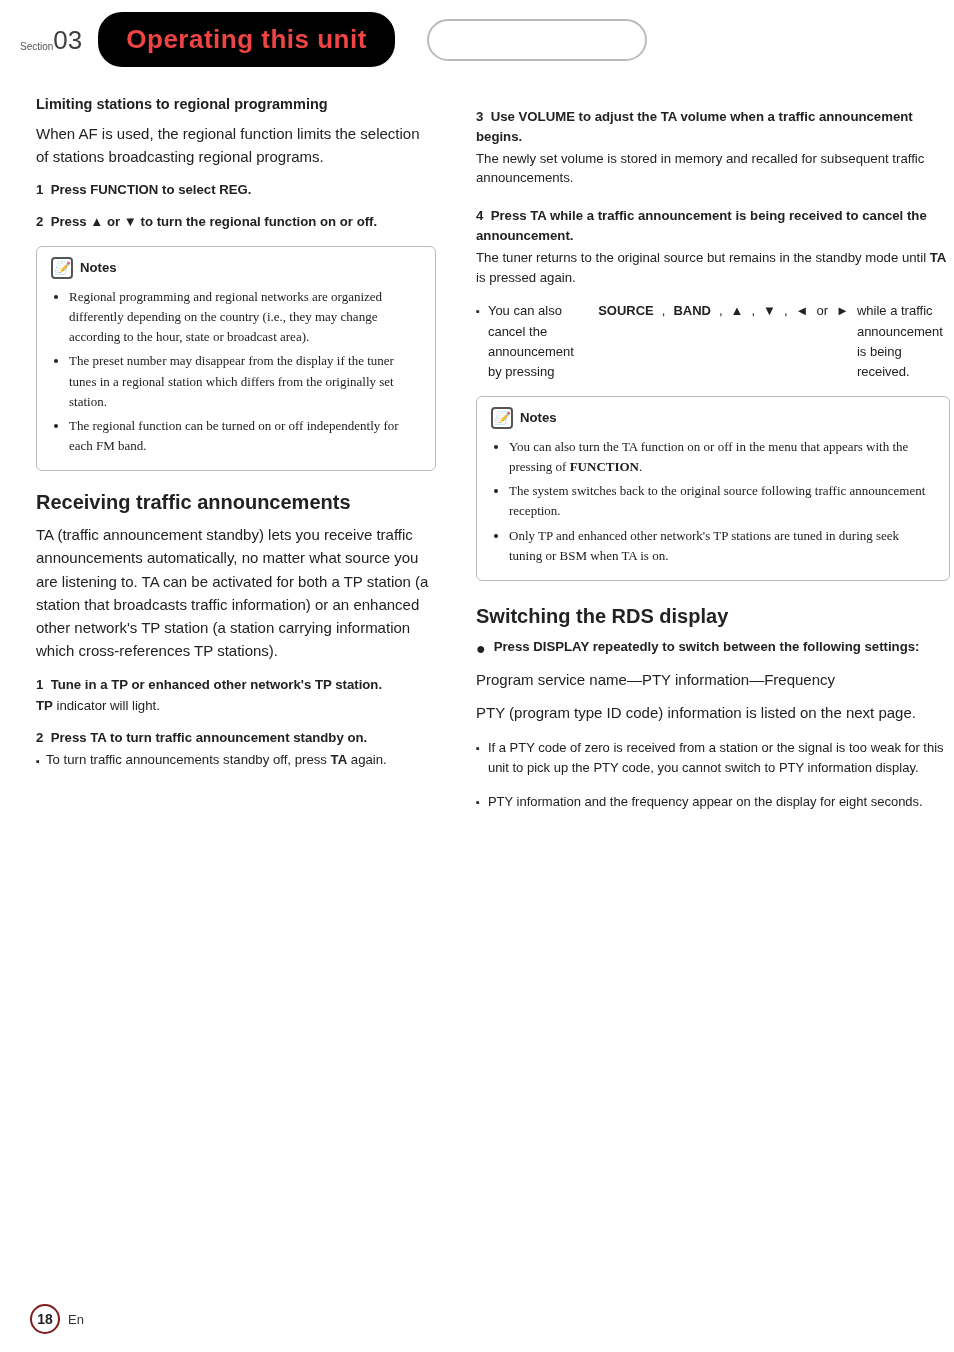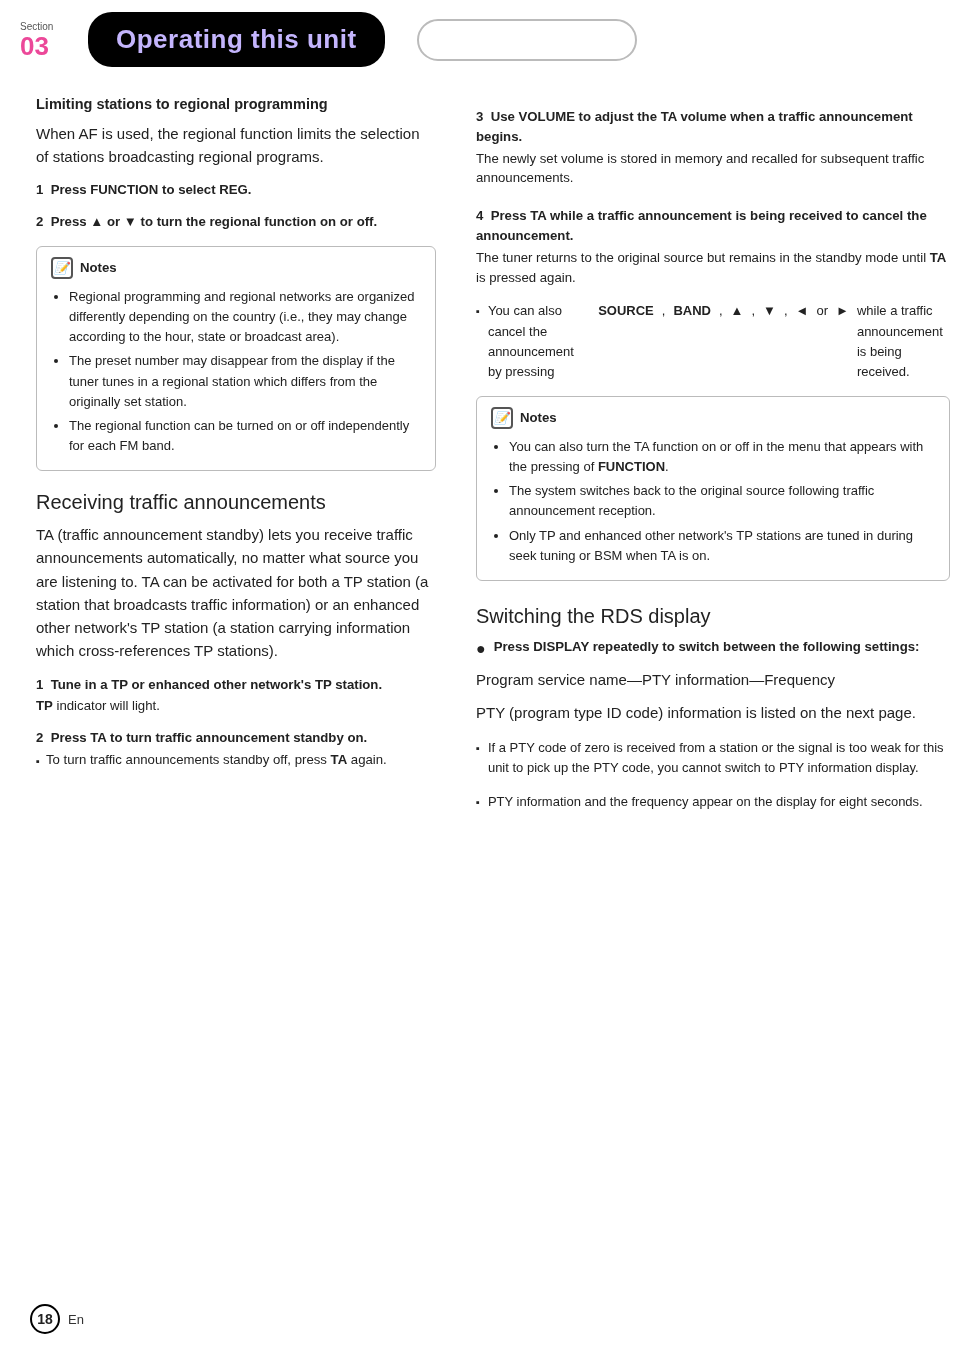--- a/index.html
+++ b/index.html
@@ -15,38 +15,37 @@
 
     
     .header {
       display: flex;
       align-items: center;
       padding: 12px 20px 0 20px;
       gap: 16px;
     }
     .section-badge {
       display: flex;
-      flex-direction: column;
-      align-items: flex-start;
+      align-items: flex-end;
       min-width: 52px;
     }
     .section-label {
       font-size: 10px;
       color: #555;
       line-height: 1.2;
     }
     .section-number {
       font-size: 26px;
-      font-weight: bold;
-      color: #ec4899;
+      font-weight: normal;
+      color: #404040;
       line-height: 1;
     }
     .title-pill {
       background: #000;
-      color: #c4b5fd;
+      color: #ef4444;
       border-radius: 24px;
       padding: 12px 28px;
       font-size: 26px;
       font-weight: bold;
       letter-spacing: 0.5px;
     }
     .header-right-pill {
       margin-left: 16px;
       border: 2px solid #bbb;
       border-radius: 24px;
@@ -71,21 +70,21 @@
 
     
     .section-heading {
       font-size: 14.5px;
       font-weight: bold;
       margin-bottom: 8px;
       line-height: 1.3;
     }
     .section-title-large {
       font-size: 20px;
-      font-weight: normal;
+      font-weight: bold;
       margin-bottom: 8px;
       line-height: 1.3;
     }
 
     
     p {
       font-size: 15px;
       line-height: 1.55;
       margin-bottom: 10px;
     }
@@ -131,20 +130,21 @@
       border-radius: 4px;
       font-size: 12px;
       font-style: italic;
       font-weight: bold;
       color: #555;
       flex-shrink: 0;
     }
     .notes-list {
       list-style: disc;
       padding-left: 18px;
+      font-family: Liberation Serif, serif;
     }
     .notes-list li {
       font-size: 13px;
       line-height: 1.55;
       margin-bottom: 4px;
     }
 
     
     .square-bullet {
       display: flex;
@@ -184,21 +184,21 @@
     
     .footer {
       position: absolute;
       bottom: 18px;
       left: 30px;
       display: flex;
       align-items: center;
       gap: 8px;
     }
     .page-num-pill {
-      border: 2px solid #000000;
+      border: 2px solid #7f1d1d;
       border-radius: 50%;
       width: 30px;
       height: 30px;
       display: flex;
       align-items: center;
       justify-content: center;
       font-weight: bold;
       font-size: 14px;
     }
     .lang-label {

